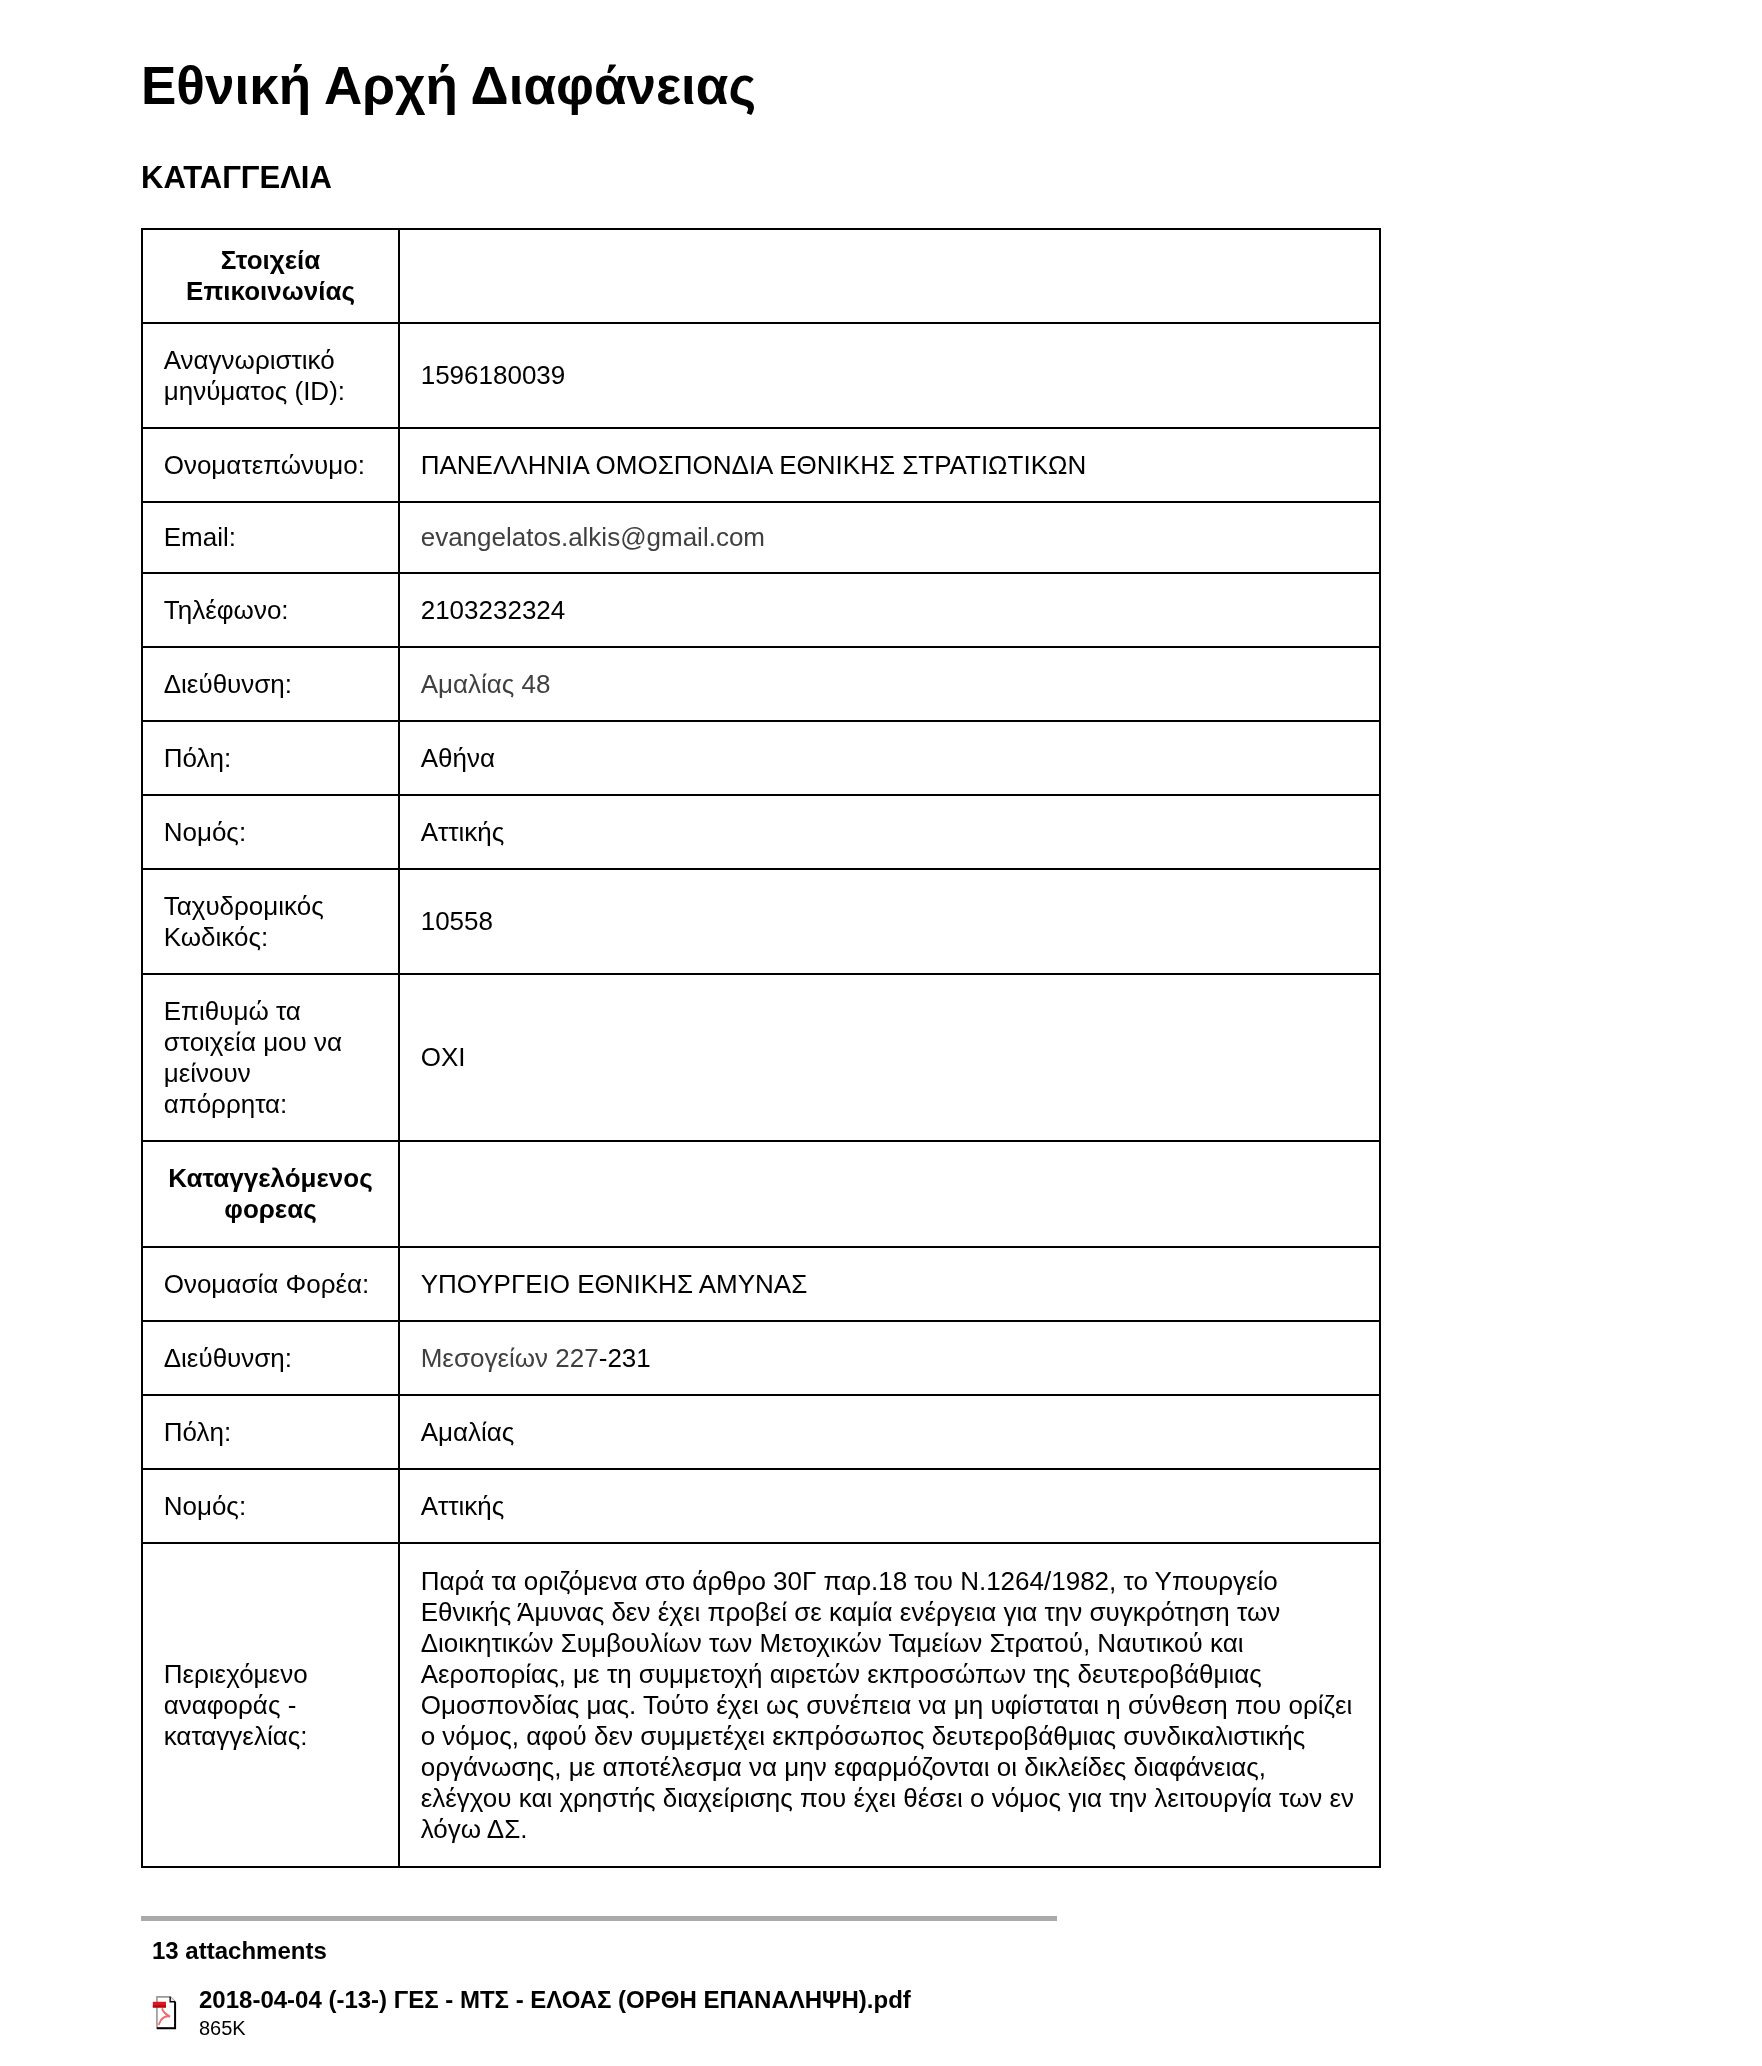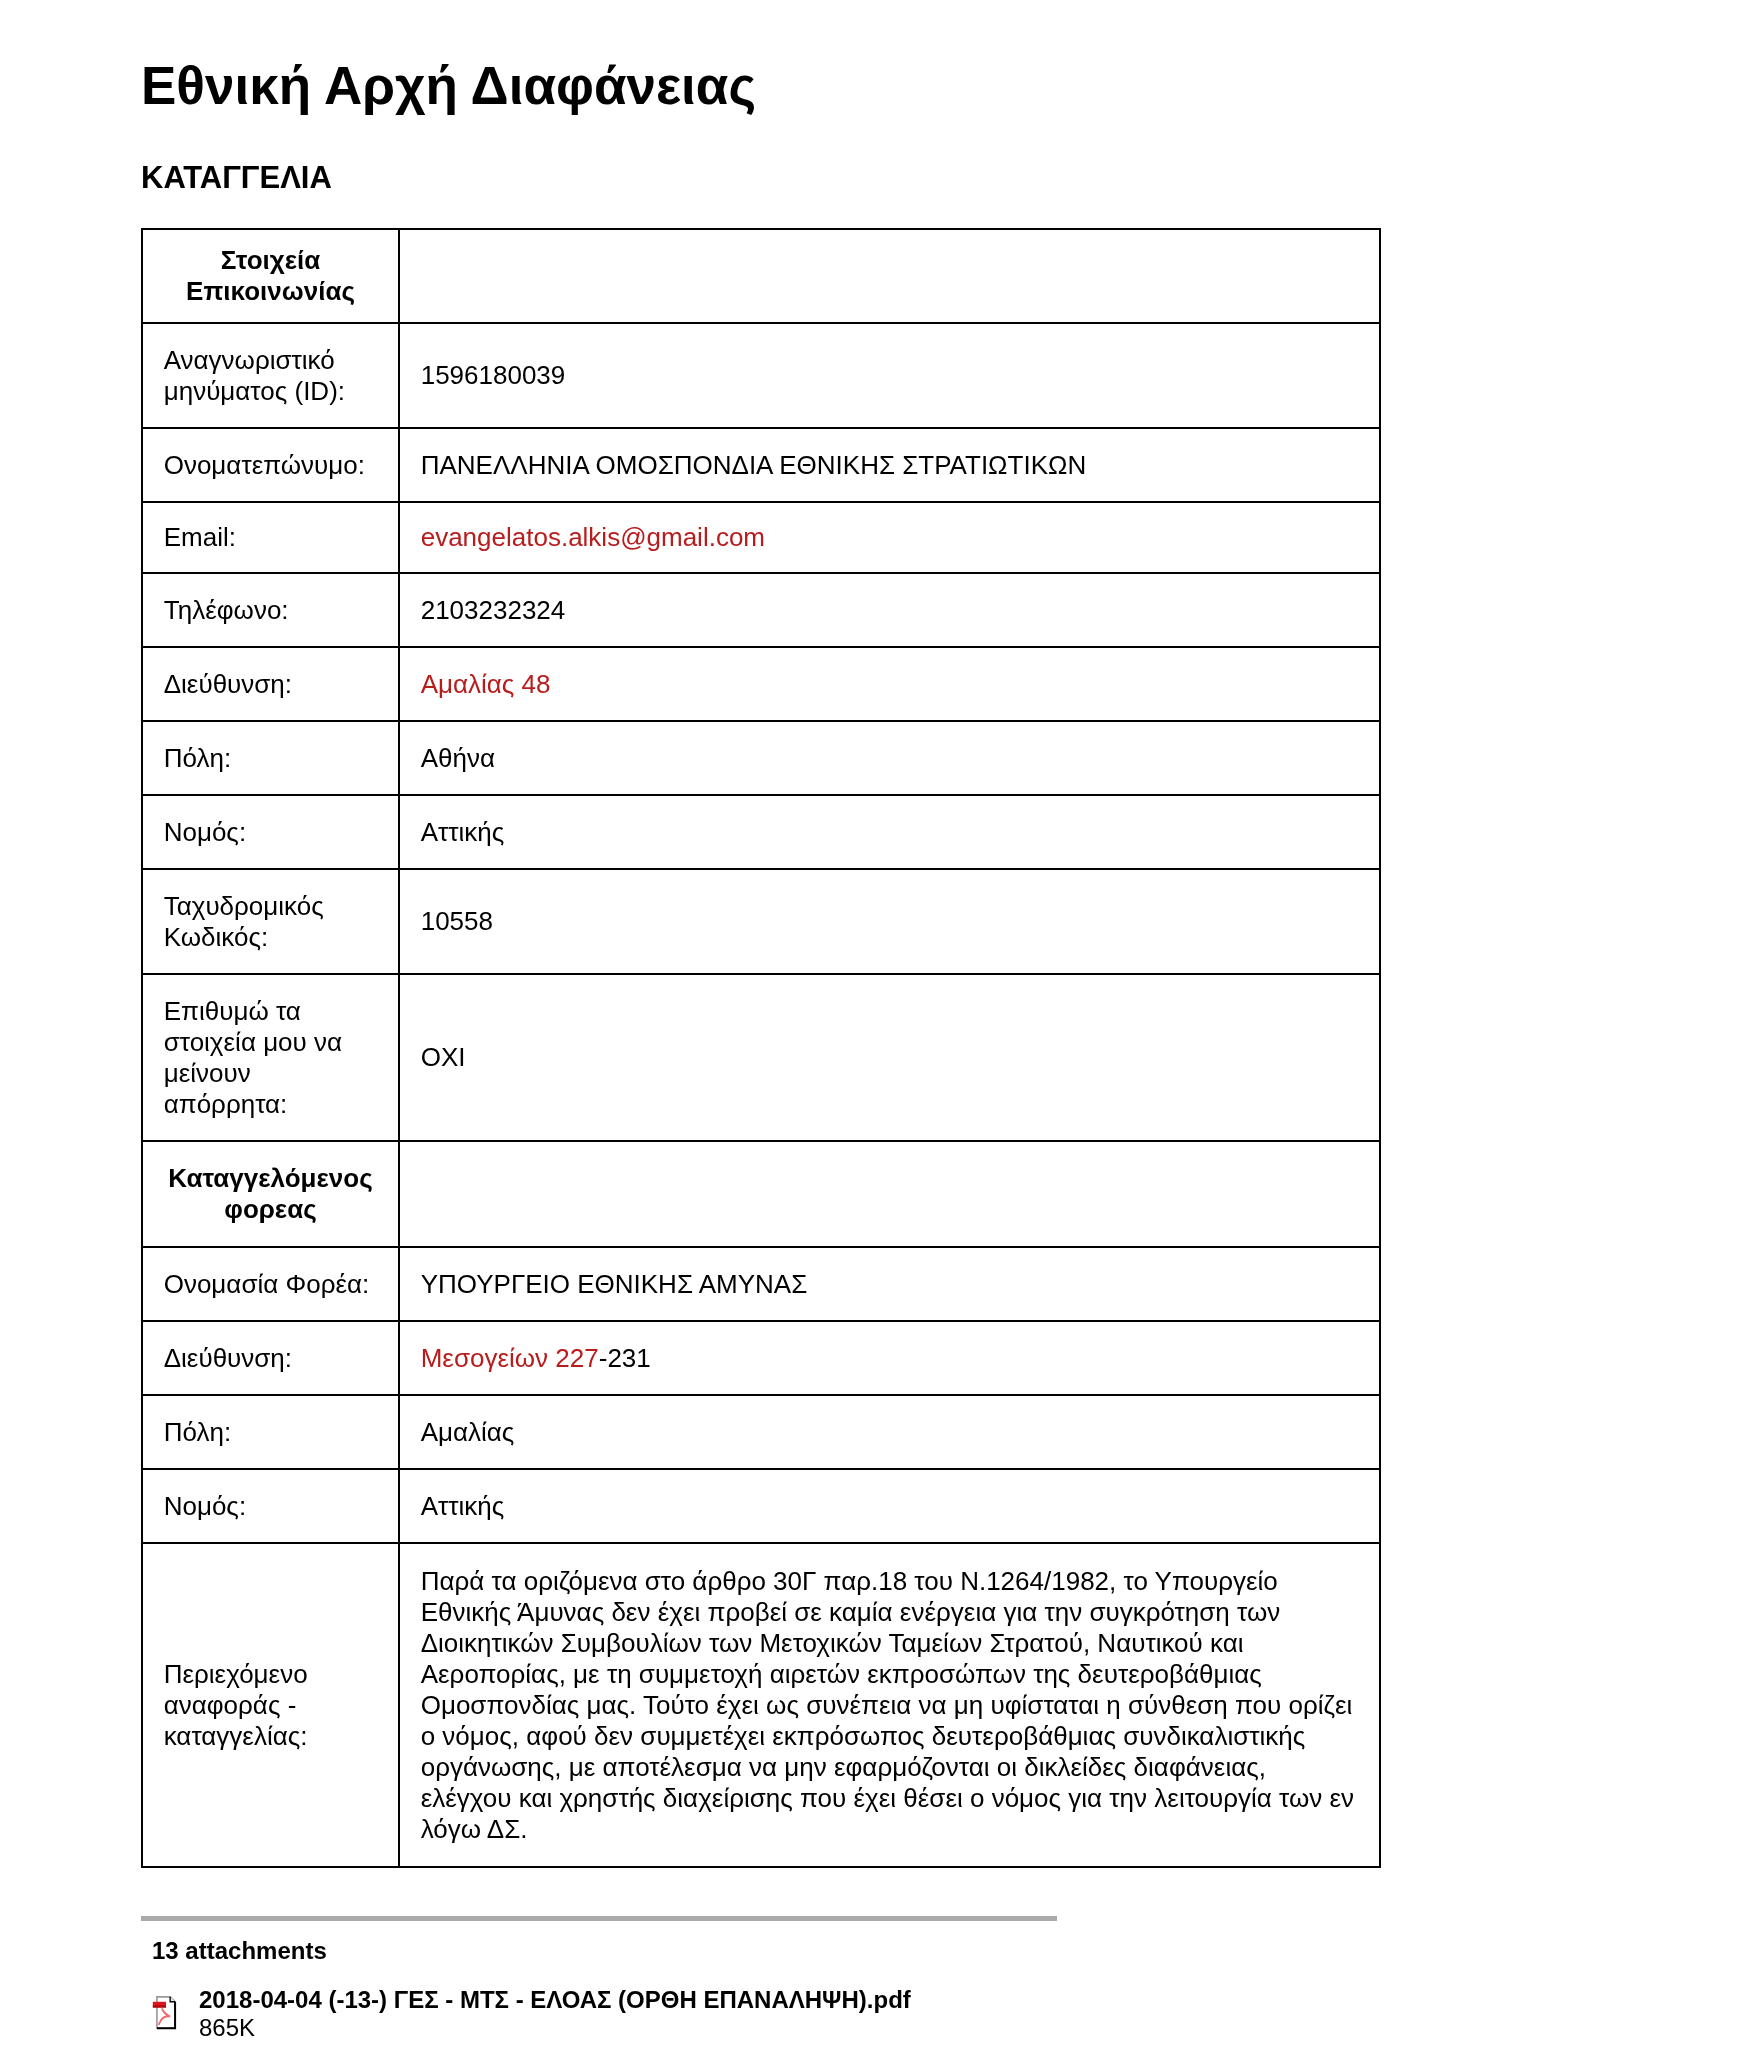--- a/index.html
+++ b/index.html
@@ -58,21 +58,21 @@
   table.report td.section-label {
     font-weight: bold;
     text-align: center;
     padding-left: 16.5px;
     padding-right: 16.5px;
   }
   table.report tr.single td {
     height: 41px;
   }
   table.report td.value .link {
-    color: #b91c1c;
+    color: #404040;
     text-decoration: none;
     cursor: pointer;
   }
   .divider {
     position: absolute;
     left: 141px;
     top: 1916px;
     width: 916px;
     height: 4.5px;
     background: #aaaaaa;
@@ -104,21 +104,21 @@
   }
   .attachment .file-name {
     font-size: 24px;
     font-weight: bold;
     line-height: 28px;
     white-space: nowrap;
     cursor: pointer;
     display: block;
   }
   .attachment .file-size {
-    font-size: 24px;
+    font-size: 20px;
     line-height: 28px;
     display: block;
   }
 </style>
 </head>
 <body>
 
 <h1 class="page-title">Εθνική Αρχή Διαφάνειας</h1>
 <h2 class="doc-type">ΚΑΤΑΓΓΕΛΙΑ</h2>
 

